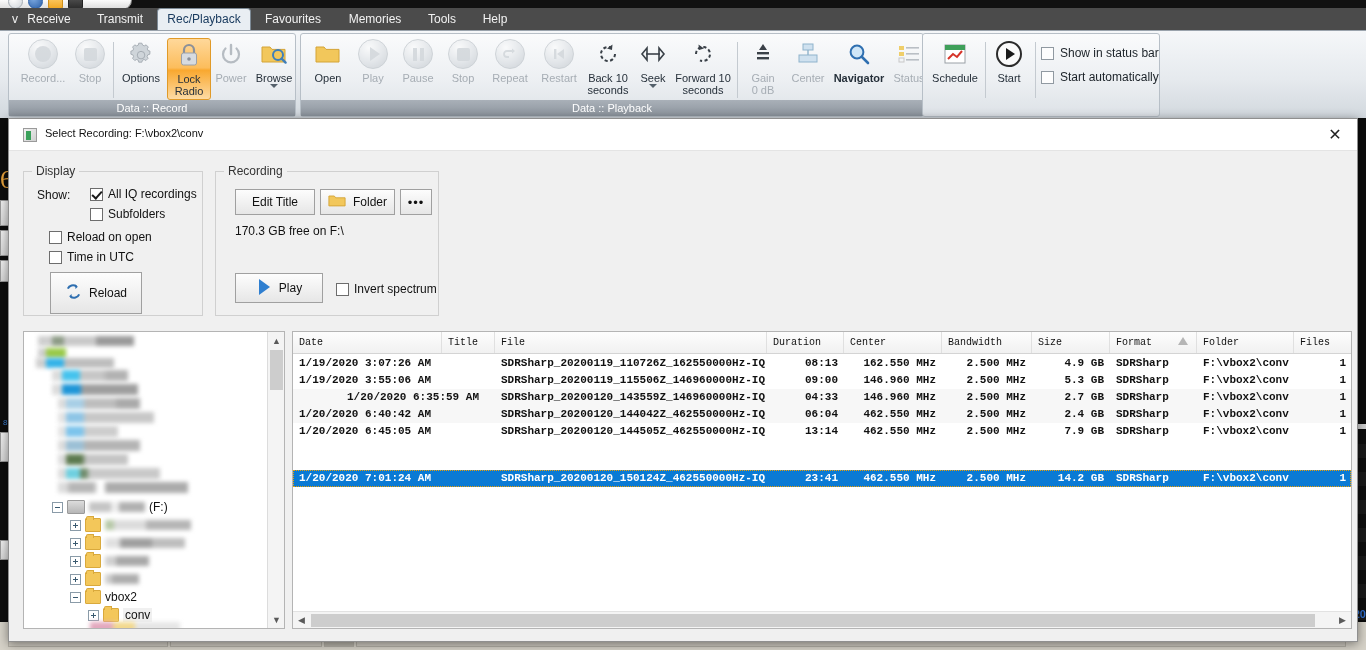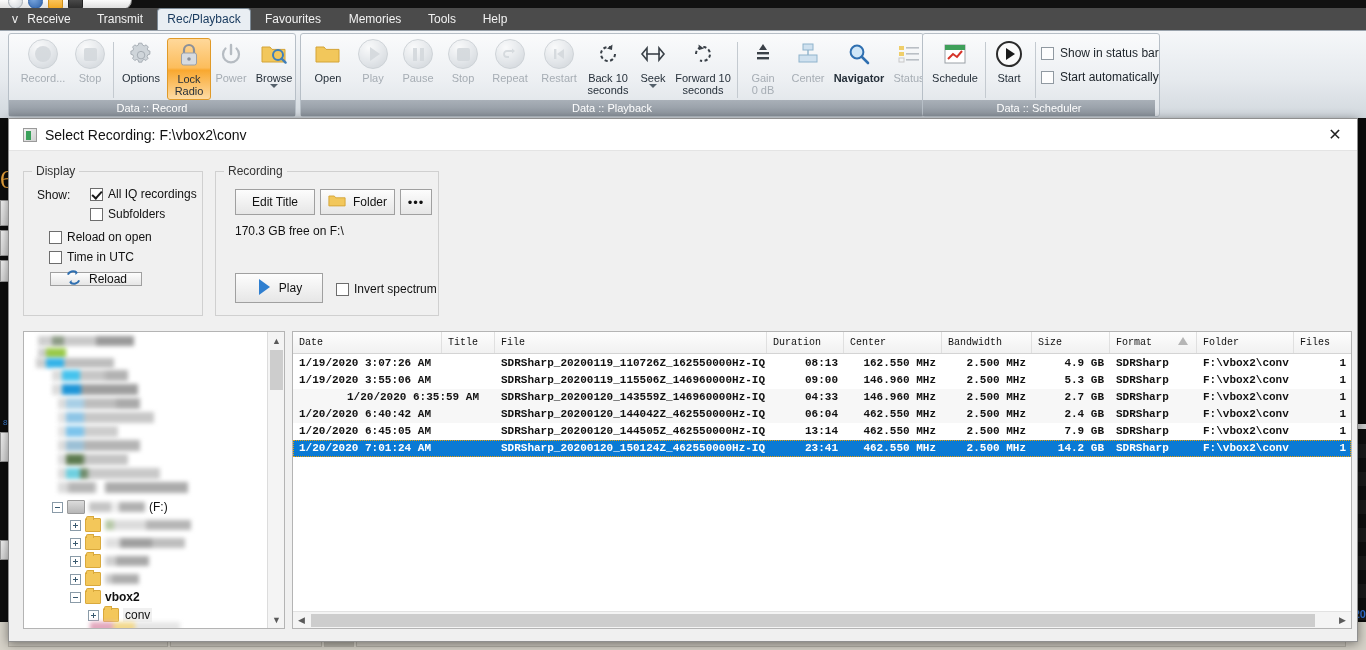--- a/index.html
+++ b/index.html
@@ -62,21 +62,21 @@
      background:radial-gradient(circle at 35% 28%,#fdfdfd,#d3d8dd 55%,#aeb5bc 100%);
      border:1px solid #a8b0b7;display:flex;align-items:center;justify-content:center;}
   .disc.dim{opacity:.5;}
 
   
   #dialog{position:absolute;left:8px;top:118px;width:1350px;height:524px;
      background:#f0f0f0;border:1px solid #8f8f8f;box-sizing:border-box;
      box-shadow:0 2px 10px rgba(0,0,0,.45);}
   #dlg-title{position:absolute;left:0;top:0;width:100%;height:32px;background:#ffffff;
      border-bottom:1px solid #e4e4e4;box-sizing:border-box;}
-  #dlg-title-text{position:absolute;left:36px;top:8px;font-size:14px;color:#111;}
+  #dlg-title-text{position:absolute;left:36px;top:8px;font-size:11px;color:#111;}
   #dlg-icon{position:absolute;left:14px;top:9px;width:14px;height:14px;
      background:linear-gradient(135deg,#f2f2f2,#cfcfcf);border:1px solid #9a9a9a;box-sizing:border-box;}
   #dlg-icon:after{content:"";position:absolute;left:2px;top:2px;width:5px;height:9px;background:#3aa05a;}
   #dlg-close{position:absolute;right:0;top:0;width:44px;height:31px;display:flex;align-items:center;justify-content:center;font-size:16px;color:#222;cursor:default;}
 
   .group{position:absolute;border:1px solid #d0d0d0;box-sizing:border-box;}
   .group-legend{position:absolute;top:-8px;left:8px;background:#f0f0f0;padding:0 4px;font-size:12px;color:#333;}
 
   .chk{position:absolute;display:flex;align-items:center;gap:5px;font-size:12px;color:#111;cursor:default;}
   .chk .box{width:13px;height:13px;border:1px solid #6d6d6d;background:#fff;box-sizing:border-box;
@@ -109,21 +109,21 @@
      background:#fff;border:1px solid #b4b4b4;box-sizing:border-box;overflow:hidden;}
   #thead{position:absolute;left:0;top:0;width:100%;height:22px;
      background:linear-gradient(180deg,#fdfdfd,#f1f1f1);border-bottom:1px solid #d4d4d4;box-sizing:border-box;}
   .th{position:absolute;top:0;height:21px;line-height:21px;font-size:10px;color:#111;
      font-family:"Liberation Mono",monospace;border-right:1px solid #e0e0e0;box-sizing:border-box;padding-left:6px;cursor:default;}
   .sortmark{position:absolute;right:8px;top:5px;width:0;height:0;
      border-left:5px solid transparent;border-right:5px solid transparent;border-bottom:8px solid #b5b5b5;}
   .trow{position:absolute;left:0;width:100%;height:17px;line-height:17px;
      font-family:"Liberation Mono",monospace;font-size:11px;color:#111;cursor:default;font-weight:bold;}
   .trow.alt{background:#f7f7f7;}
-  .trow.sel{background:#0a7ad4;color:#fff;outline:1px dotted #f0a000;outline-offset:-1px;}
+  .trow.sel{background:#0a7ad4;color:#fff;outline:1px dotted #f0a000;outline-offset:-1px;margin-top:30px;}
   .td{position:absolute;top:0;height:17px;overflow:hidden;white-space:nowrap;}
   .td.r{text-align:right;}
   #table-hscroll{position:absolute;left:0;bottom:0;width:100%;height:17px;background:#f4f4f4;border-top:1px solid #e2e2e2;box-sizing:border-box;}
   #hthumb{position:absolute;left:18px;top:2px;width:1004px;height:13px;background:#cdcdcd;}
   .harrow{position:absolute;top:0;width:17px;height:16px;display:flex;align-items:center;justify-content:center;font-size:9px;color:#5a5a5a;}
 </style>
 </head>
 <body>
 
 <div id="app-background">
@@ -388,21 +388,20 @@
       </div>
       <div class="vsep" style="left:112px;"></div>
       <div class="rcheck" style="left:118px;top:12px;">
         <span class="cbox"></span>
         <span>Show in status bar</span>
       </div>
       <div class="rcheck" style="left:118px;top:36px;">
         <span class="cbox"></span>
         <span>Start automatically</span>
       </div>
-      <div class="rgroup-title" style="width:232px;">Data :: Scheduler</div>
     </div>
 
   </div>
 </div>
 
 <div id="dialog">
 
   <div id="dlg-title">
     <div id="dlg-icon"></div>
     <div id="dlg-title-text">Select Recording: F:\vbox2\conv</div>
@@ -421,21 +420,21 @@
       <span>Subfolders</span>
     </div>
     <div class="chk" style="left:25px;top:58px;">
       <span class="box"></span>
       <span>Reload on open</span>
     </div>
     <div class="chk" style="left:25px;top:78px;">
       <span class="box"></span>
       <span>Time in UTC</span>
     </div>
-    <div class="btn" style="left:26px;top:100px;width:92px;height:14px;">
+    <div class="btn" style="left:26px;top:100px;width:92px;height:42px;">
       <span>
         <svg width="17" height="17" viewBox="0 0 18 18">
             <path d="M3 6a6 6 0 019-2.4" fill="none" stroke="#2f6fb0" stroke-width="2.2"></path>
             <path d="M11 1.6L13.6 4 11 6.4z" fill="#2f6fb0"></path>
             <path d="M15 12a6 6 0 01-9 2.4" fill="none" stroke="#2f6fb0" stroke-width="2.2"></path>
             <path d="M7 16.4L4.4 14 7 11.6z" fill="#2f6fb0"></path>
           </svg>
       </span>
       <span>Reload</span>
     </div>
@@ -507,21 +506,21 @@
     <div class="tnode" style="left:46px;top:222px;">
       <span class="texp plus"></span>
       <span class="folder"></span>
       <span class="blur" style="position:relative;display:inline-block;width:44px;height:10px;background:linear-gradient(90deg,#d0d0d0 0 10px,#a8a8a8 12px 42px);"></span>
     </div>
     <div class="tnode" style="left:46px;top:240px;">
       <span class="texp plus"></span>
       <span class="folder"></span>
       <span class="blur" style="position:relative;display:inline-block;width:34px;height:10px;background:linear-gradient(90deg,#cdcdcd 0 6px,#adadad 8px 32px);"></span>
     </div>
-    <div class="tnode" style="left:46px;top:258px;font-weight:bold;">
+    <div class="tnode" style="left:46px;top:258px;">
       <span class="texp"></span>
       <span class="folder"></span>
       <span>vbox2</span>
     </div>
     <div class="tnode" style="left:64px;top:276px;">
       <span class="texp plus"></span>
       <span class="folder"></span>
       <span style="background:#f0f0f0;padding:0 2px;">conv</span>
     </div>
     <div class="blur" style="left:66px;top:290px;width:90px;height:10px;background:linear-gradient(90deg,#e3a8be 0 22px,#f2d98f 24px 44px,#e6e6e6 46px 88px);"></div>

